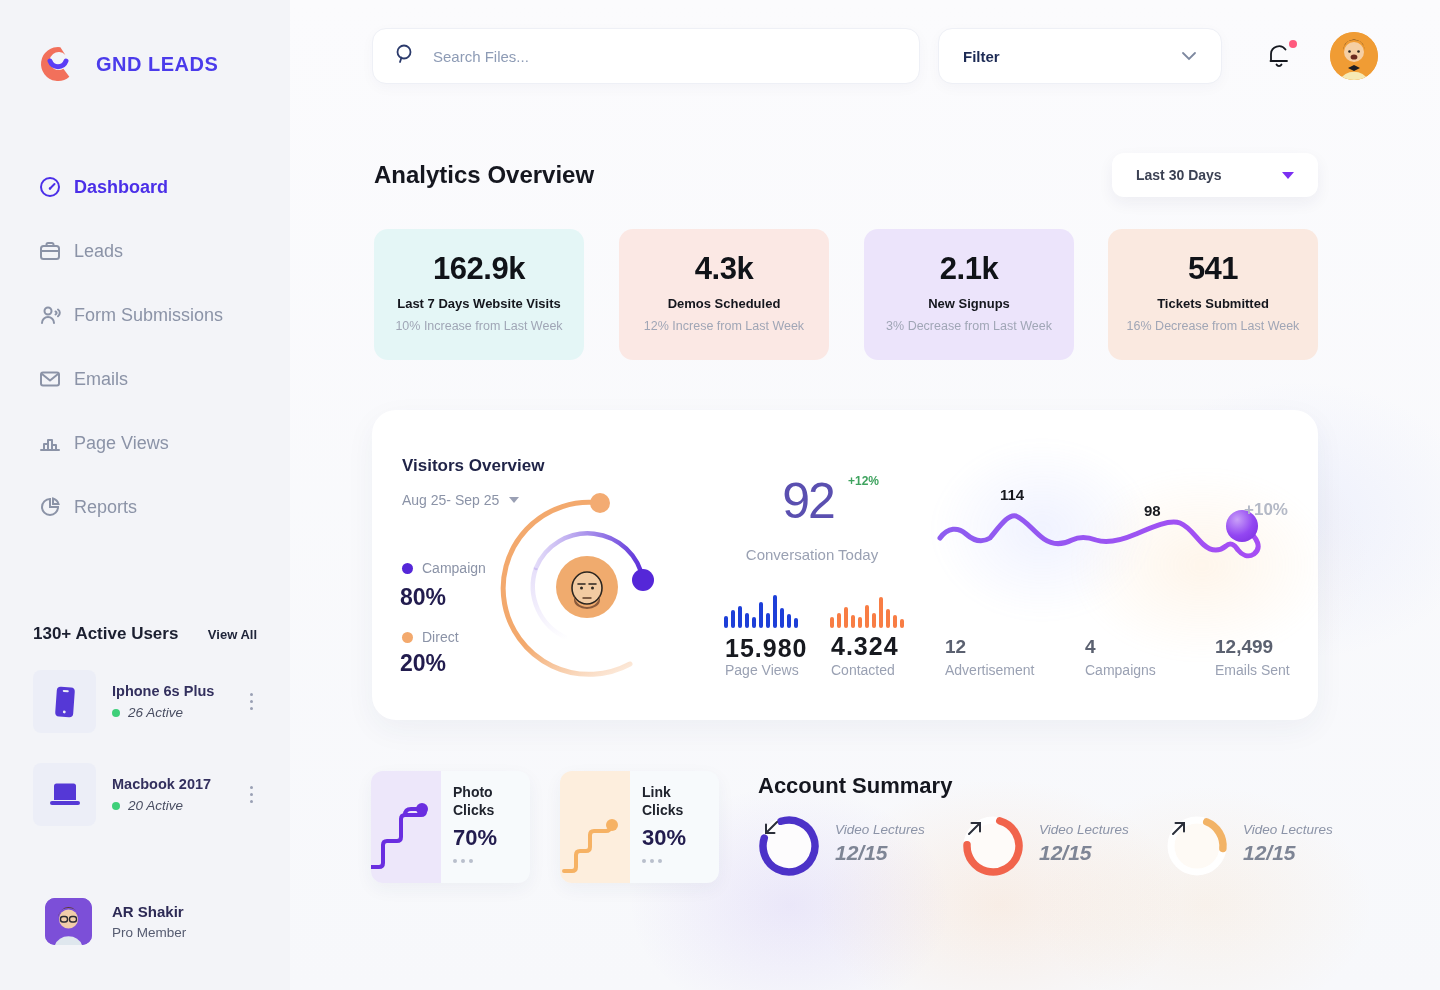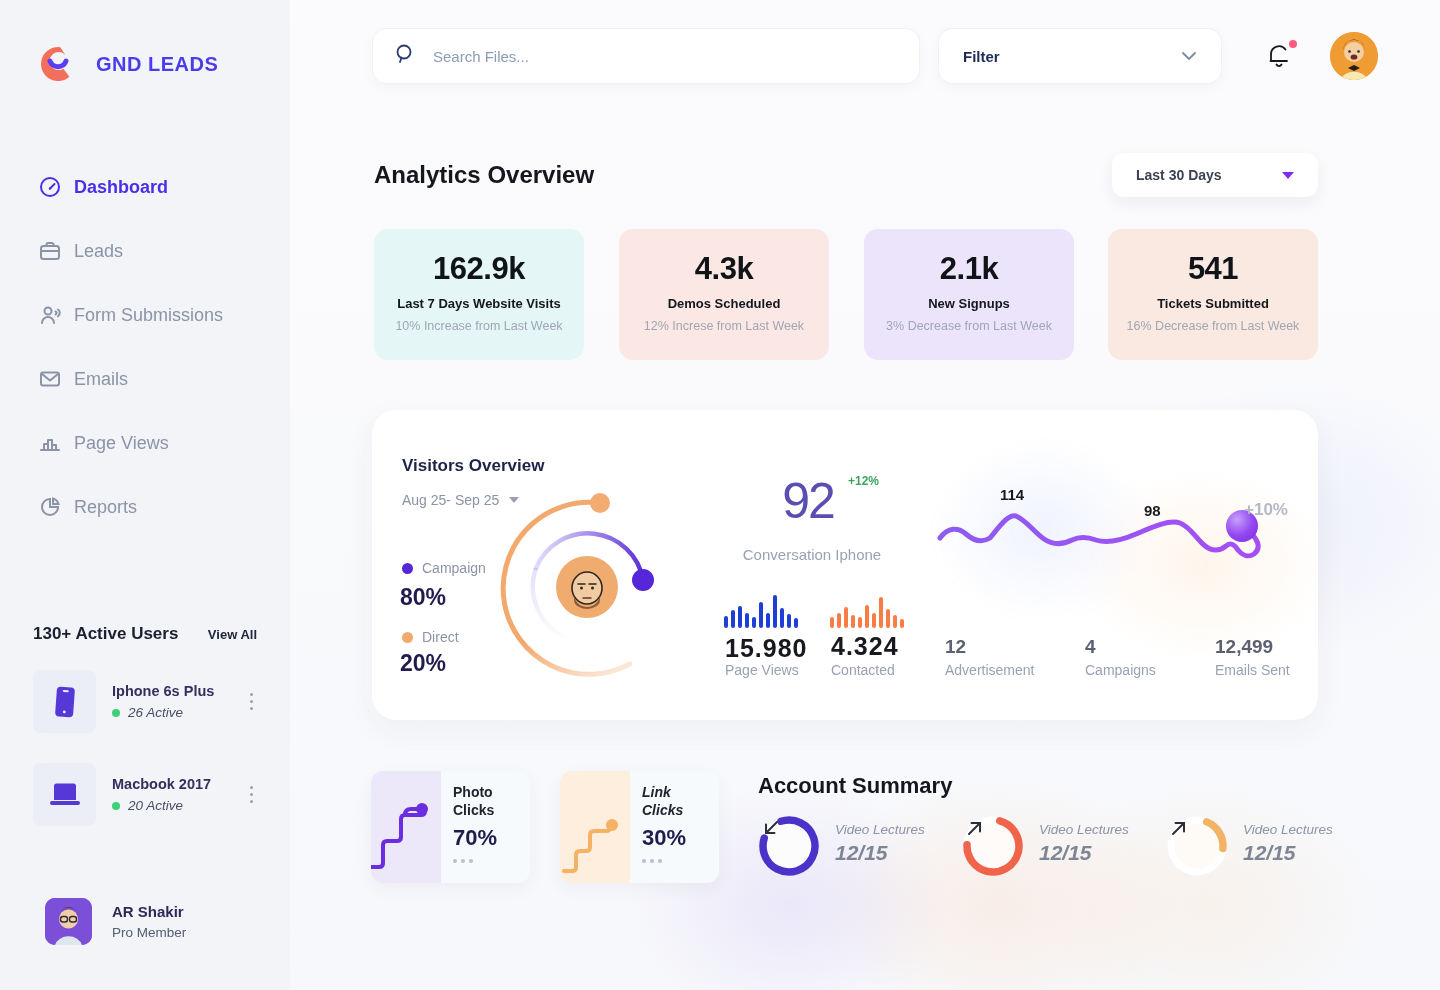--- a/index.html
+++ b/index.html
@@ -399,21 +399,21 @@
             <path d="M106 112 h7 M117 112 h7" stroke="#2c2620" stroke-width="1.6" stroke-linecap="round"></path>
             <circle cx="109.5" cy="116" r="1.5" fill="#2c2620"></circle>
               <circle cx="120.5" cy="116" r="1.5" fill="#2c2620"></circle>
             <path d="M111 126 h8" stroke="#5a3a26" stroke-width="1.4" stroke-linecap="round"></path>
           </g>
         </svg>
       </div>
 
       <div class="conv-change">+12%</div>
       <div class="conv-value">92</div>
-      <div class="conv-label">Conversation Iphone</div>
+      <div class="conv-label">Conversation Today</div>
 
       <div class="mini-bars bars-blue" style="left:352px;top:184px;">
           <div class="bar" style="height: 12px;"></div>
           <div class="bar" style="height: 18px;"></div>
           <div class="bar" style="height: 22px;"></div>
           <div class="bar" style="height: 15px;"></div>
           <div class="bar" style="height: 11px;"></div>
           <div class="bar" style="height: 26px;"></div>
           <div class="bar" style="height: 15px;"></div>
           <div class="bar" style="height: 33px;"></div>
@@ -501,21 +501,21 @@
     </div>
 
     <div class="click-card cc-1" style="left:270px;">
       <div class="cc-left">
         <svg width="70" height="112" viewBox="0 0 70 112">
           <path d="M4 100 H12 q4 0 4 -4 V84 q0 -4 4 -4 h6 q4 0 4 -4 V64 q0 -4 4 -4 h12 q4 0 4 -4 V56" fill="none" stroke="#f6b264" stroke-width="4" stroke-linecap="round"></path>
           <circle cx="52" cy="54" r="6" fill="#f6b264"></circle>
         </svg>
       </div>
       <div class="cc-right">
-        <div class="cc-title" style="white-space:pre-line;font-style:italic;">Link
+        <div class="cc-title" style="white-space:pre-line;">Link
 Clicks</div>
         <div class="cc-value">30%</div>
         <div class="cc-dots">
             <i></i>
             <i></i>
             <i></i>
           </div>
       </div>
     </div>
 

